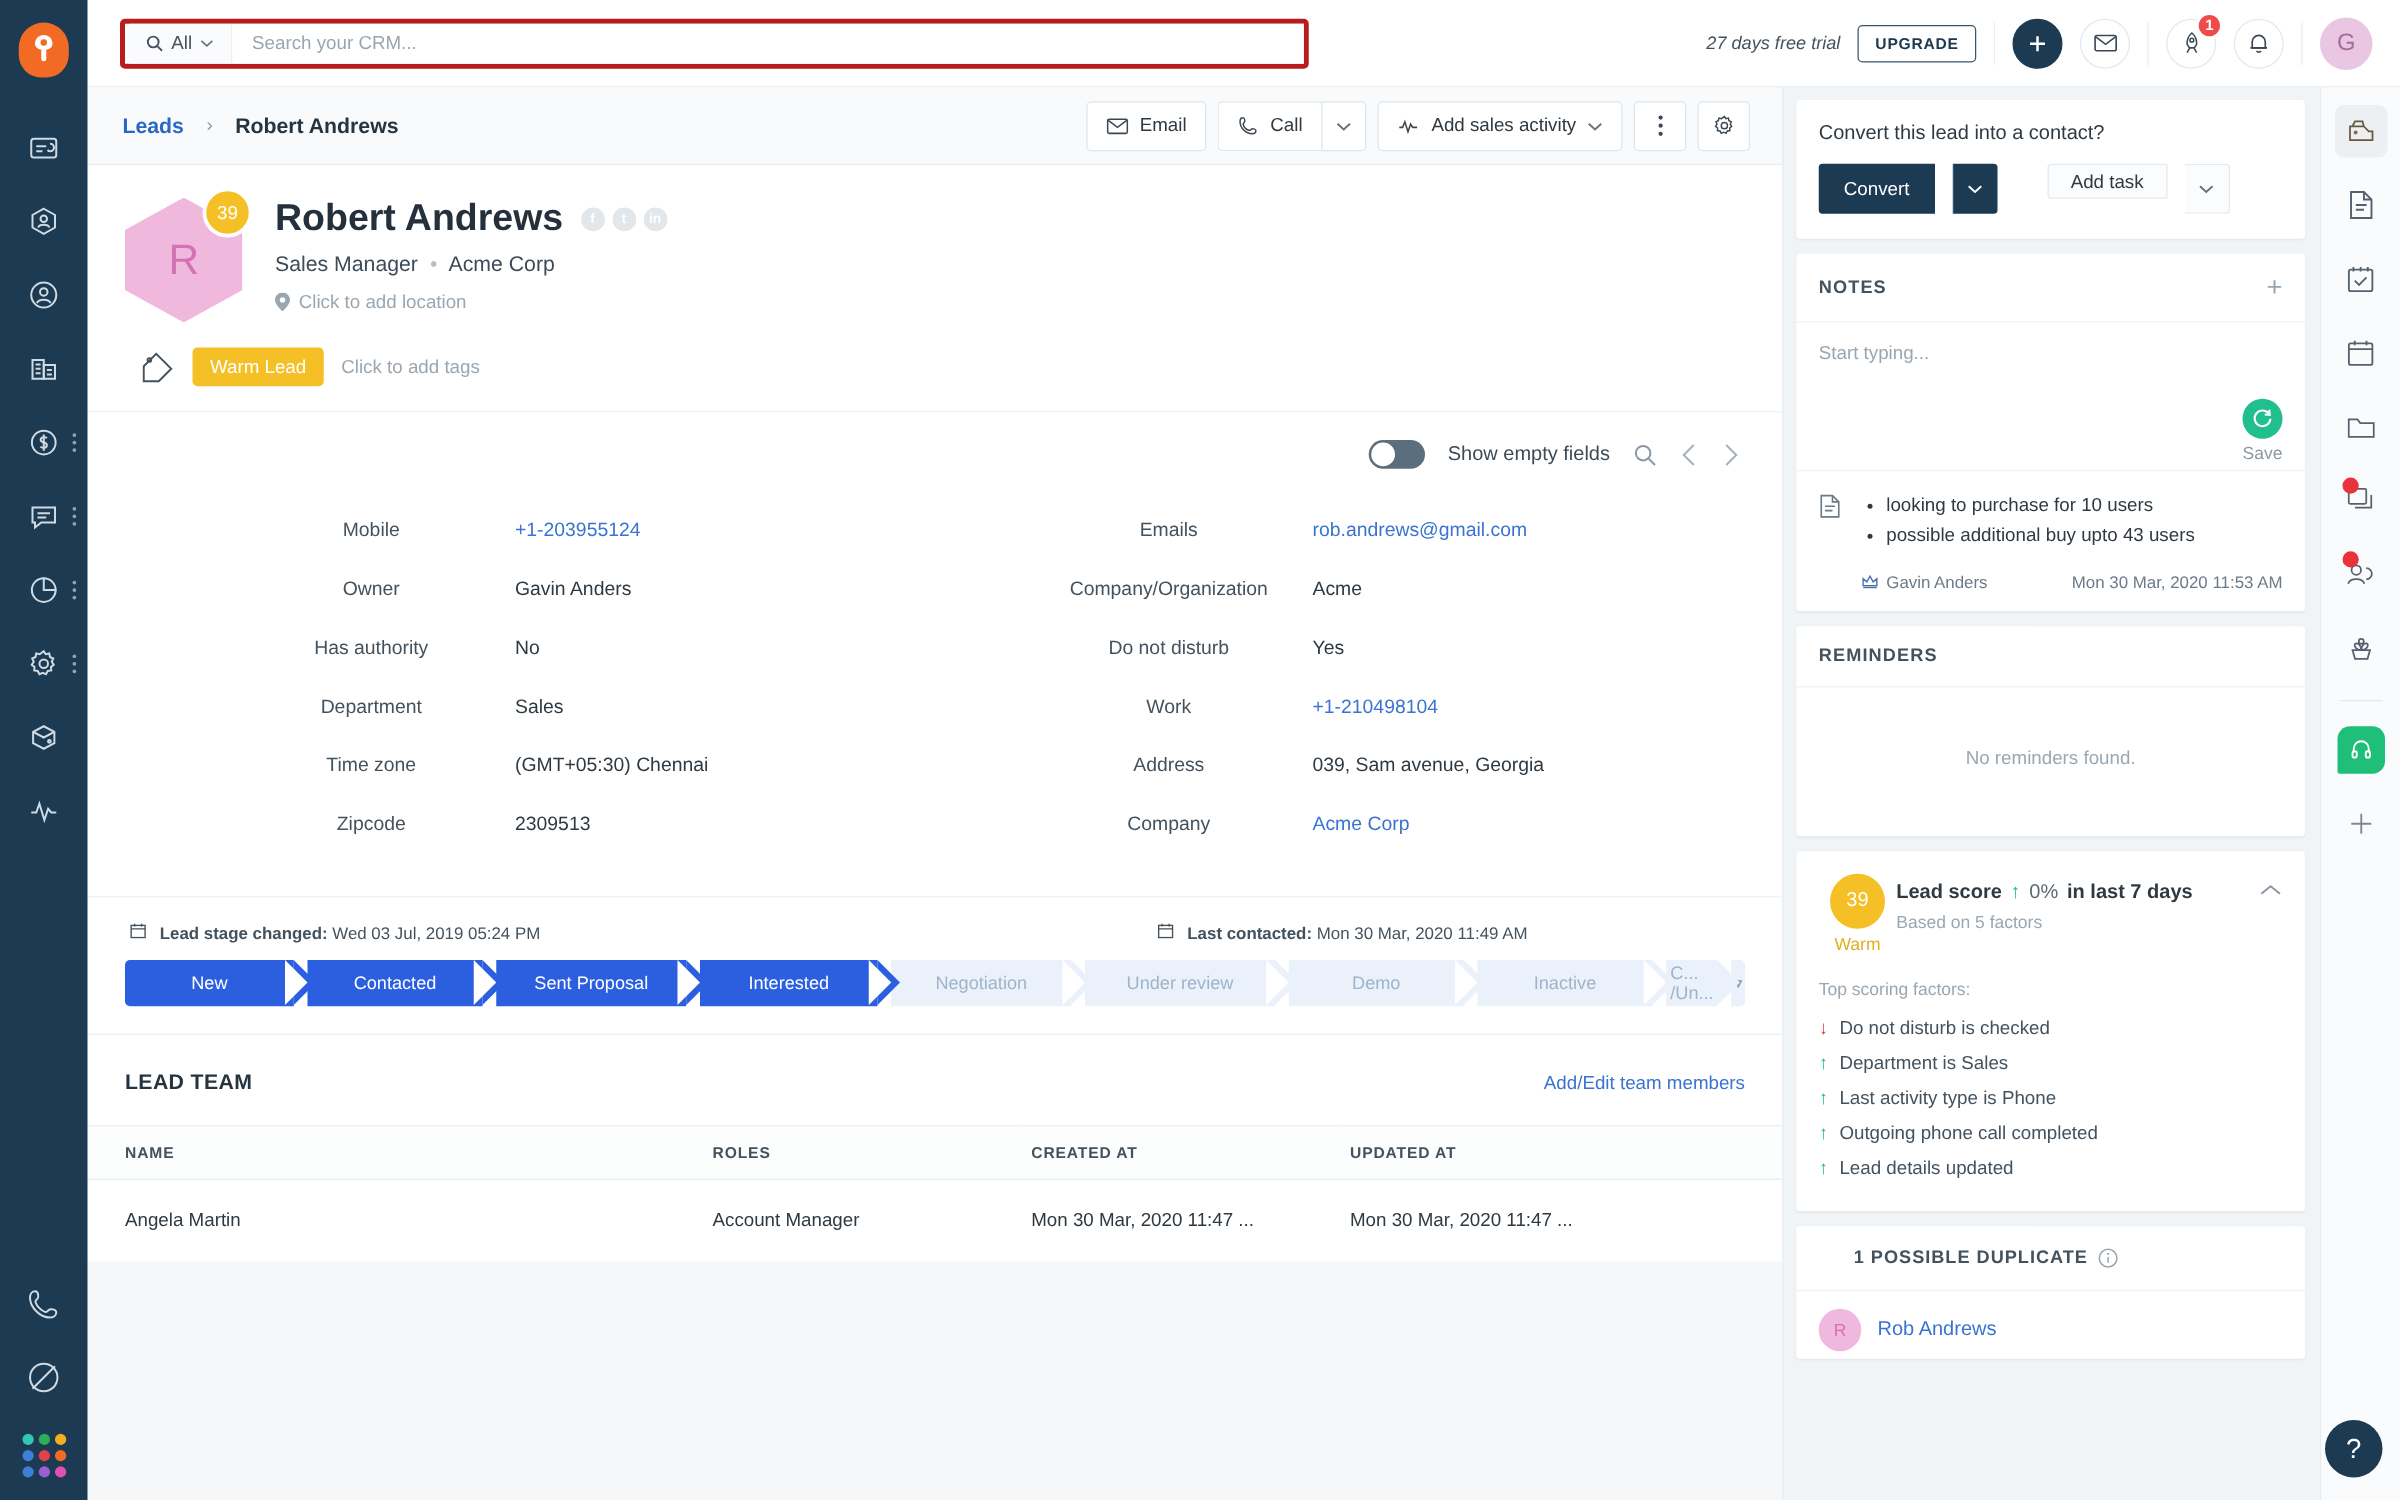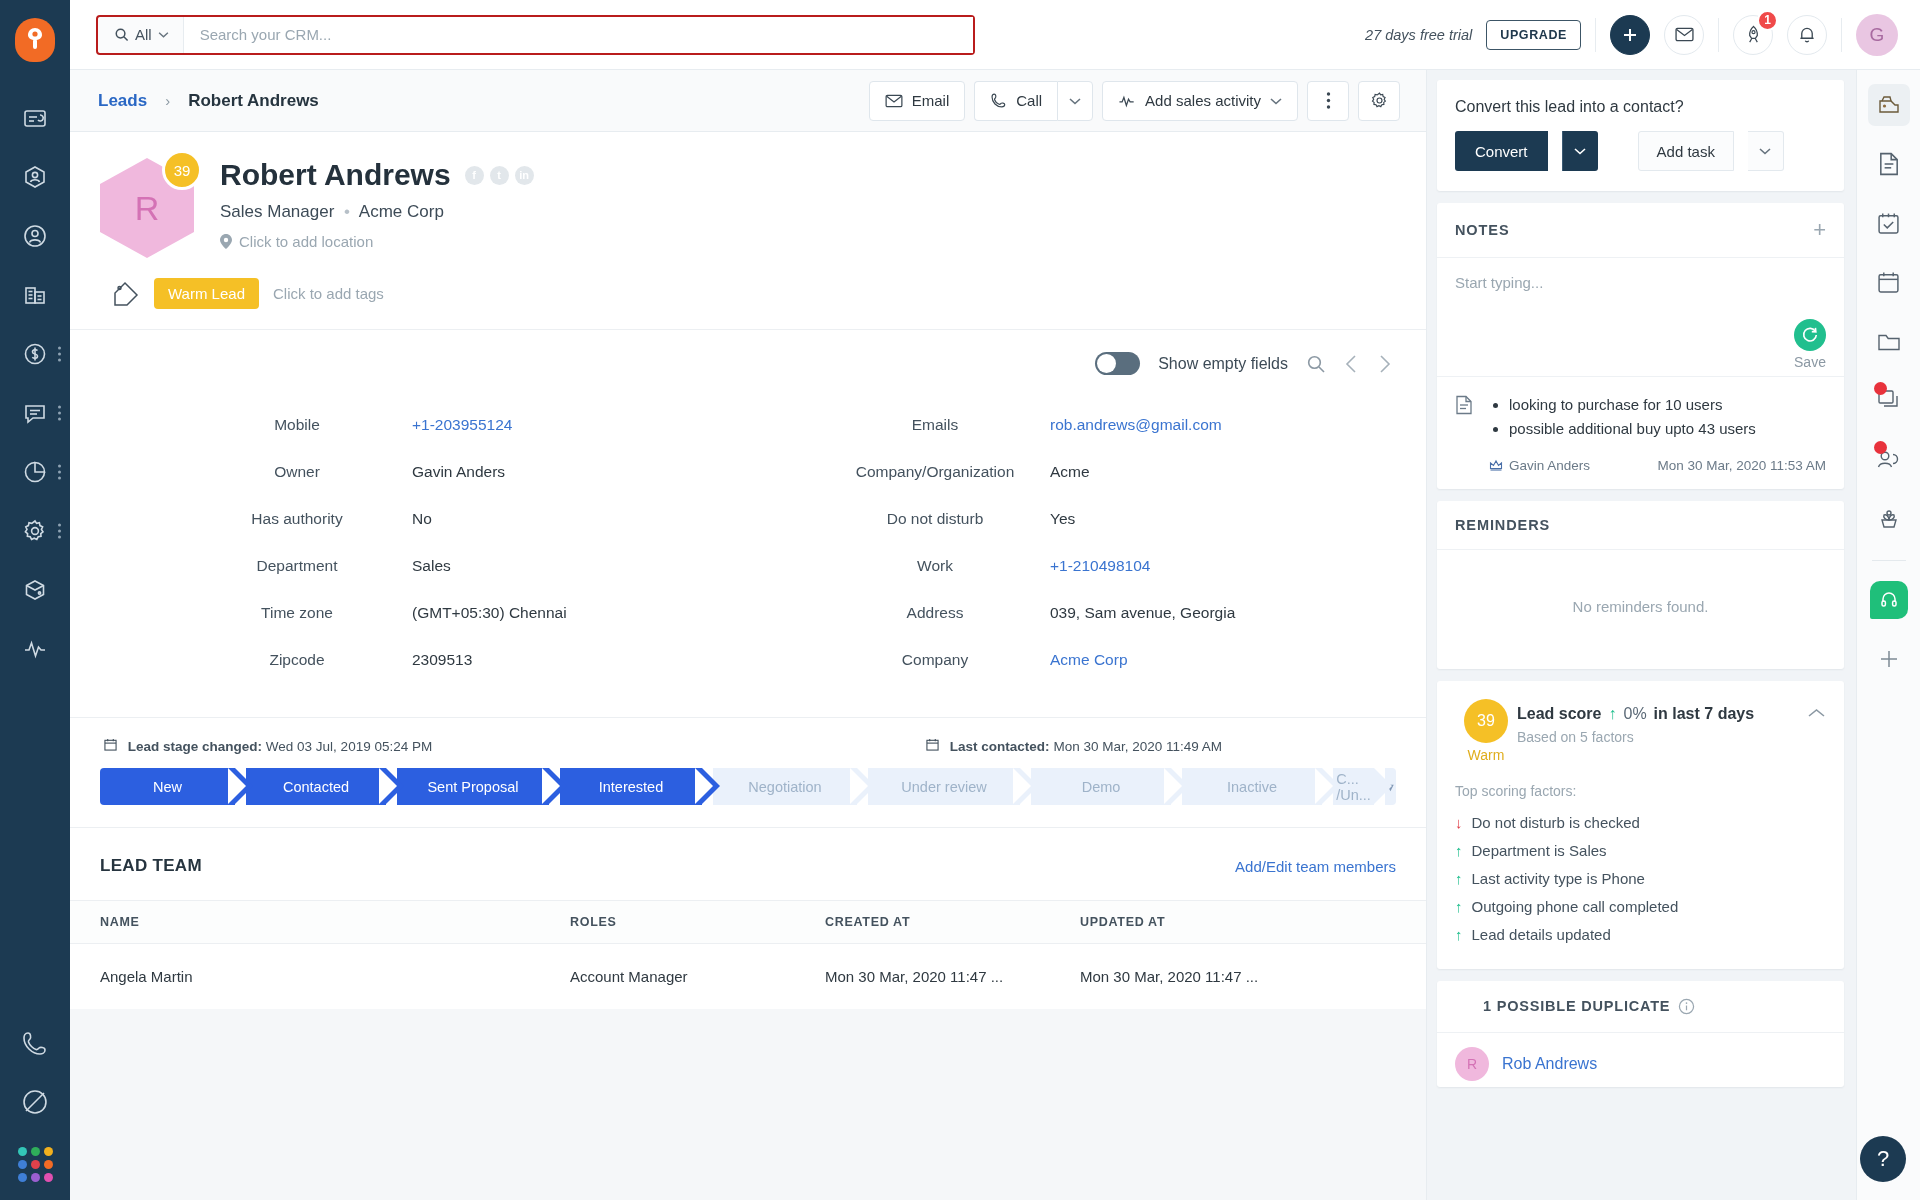--- a/index.html
+++ b/index.html
@@ -42,21 +42,21 @@
   
   .main-col { flex: 1; display: flex; flex-direction: column; min-width: 0; }
 
   
   .topbar {
     height: 70px; background: #fff; display: flex; align-items: center;
     padding: 0 22px 0 26px; border-bottom: 1px solid #e7ecf0; flex: 0 0 70px;
   }
   .searchbox {
     display: flex; align-items: center; height: 40px;
-    border: 2px solid #b91c1c; border-radius: 4px; width: 879px; background: #fff;
+    border: 4px solid #b91c1c; border-radius: 4px; width: 951px; background: #fff;
   }
   .search-scope {
     display: flex; align-items: center; gap: 6px; height: 100%;
     padding: 0 14px 0 16px; border-right: 1px solid #e7ecf0;
     background: #fafbfc; font-size: 15px; color: #44525e; cursor: pointer;
     border-radius: 4px 0 0 4px;
   }
   .search-input {
     border: 0; outline: 0; flex: 1; height: 100%; padding: 0 16px;
     font-size: 15px; font-family: "Liberation Sans", sans-serif; color: #2f3941;
@@ -214,21 +214,21 @@
   .btn-primary {
     background: #1c3a52; color: #fff; border: 0; height: 40px; padding: 0 20px;
     font-size: 15px; border-radius: 3px 0 0 3px; cursor: pointer; display:flex; align-items:center;
   }
   .btn-primary-arrow {
     background: #1c3a52; color: #fff; border: 0; border-left: 1px solid #3a5a74;
     height: 40px; width: 36px; border-radius: 0 3px 3px 0; cursor: pointer;
     display: flex; align-items: center; justify-content: center;
   }
   .btn-ghost {
-    background: #fbfcfd; border: 1px solid #e3e9ee; height: 40px; padding: 0 18px;
+    background: #fbfcfd; border: 1px solid #e3e9ee; height: 28px; padding: 0 18px;
     font-size: 15px; border-radius: 3px 0 0 3px; cursor: pointer; color:#2f3941;
     display:flex; align-items:center;
   }
   .btn-ghost-arrow {
     background: #fbfcfd; border: 1px solid #e3e9ee; border-left: 0; height: 40px; width: 36px;
     border-radius: 0 3px 3px 0; cursor: pointer; display: flex; align-items: center; justify-content: center;
   }
   .rcard-head {
     display: flex; align-items: center; padding: 16px 18px;
     border-bottom: 1px solid #eef1f4;

